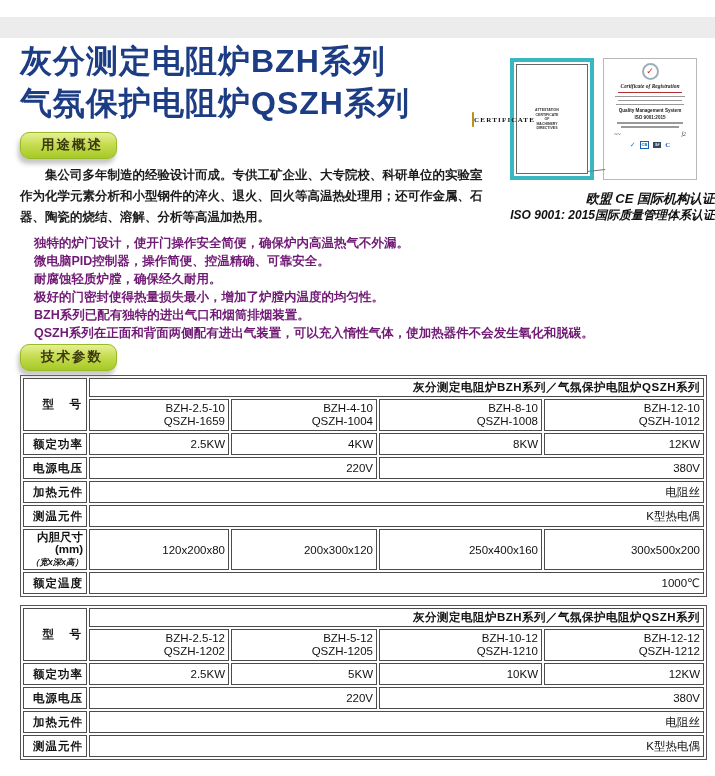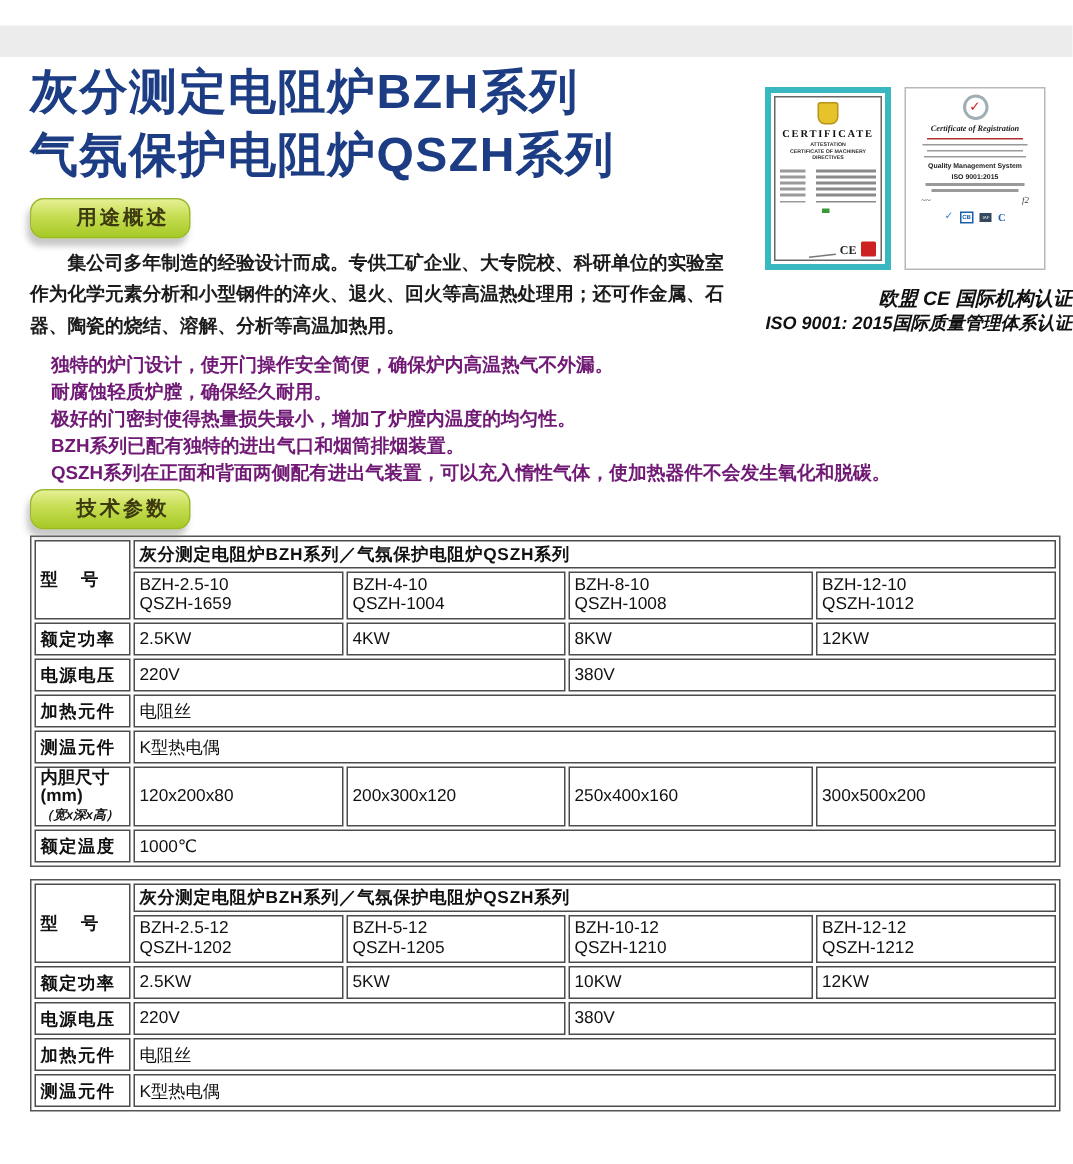--- a/index.html
+++ b/index.html
@@ -12,21 +12,21 @@
 
   
   .page-title{margin:0;font-size:32px;line-height:42px;font-weight:bold;
     color:#1c3c84;letter-spacing:1px;}
 
   
   .certs{position:absolute;top:58px;right:3px;width:202px;}
   .cert-row{display:flex;gap:9px;align-items:flex-start;}
   .cert-a{width:84px;height:122px;background:#ffffff;border:4px solid #39b8c2;box-sizing:border-box;padding:2px;}
   .cert-a-inner{border:1px solid #666;height:100%;box-sizing:border-box;padding:2px 3px;
-    display:flex;flex-direction:column;align-items:center;justify-content:center;}
+    display:flex;flex-direction:row;align-items:center;justify-content:center;}
   .gold-emblem{width:12px;height:13px;background:#e6c32b;border:1px solid #b8941a;
     border-radius:2px 2px 5px 5px;margin-top:1px;}
   .cert-a-title{font-family:"Liberation Serif","DejaVu Serif",serif;font-size:7px;font-weight:bold;
     letter-spacing:1.2px;color:#111;margin-top:2px;white-space:nowrap;}
   .cert-a-sub{font-size:3.5px;line-height:4.5px;color:#333;text-align:center;font-weight:bold;margin-top:1px;}
   .spec-rows{width:100%;margin-top:3px;}
   .spec-row{display:flex;justify-content:space-between;margin:2.6px 0;}
   .bar{height:1.5px;background:#9a9a9a;}
   .bar.lab{width:26%;}
   .bar.val{width:62%;background:#8a8a8a;}
@@ -53,36 +53,36 @@
   .mini-check{color:#2a7fd4;font-size:7px;line-height:7px;}
   .mini-cb{font-size:4px;font-weight:bold;color:#1a5fae;border:0.5px solid #1a5fae;padding:0.5px 1px;}
   .mini-iaf{width:8px;height:6px;background:#34495e;color:#fff;font-size:3px;line-height:6px;text-align:center;}
   .mini-c{color:#1a5fae;font-size:7px;font-weight:bold;font-family:"Liberation Serif",serif;}
   .cert-caption{margin-top:10px;margin-left:-25px;width:230px;text-align:right;
     font-style:italic;font-weight:bold;color:#111;white-space:nowrap;}
   .cert-caption .l1{font-size:13px;line-height:17px;}
   .cert-caption .l2{font-size:12px;line-height:17px;}
 
   
-  .badge{display:inline-block;padding:3px 13px 4px 30px;border-radius:9px;
+  .badge{display:inline-block;padding:3px 13px 4px 20px;border-radius:9px;
     background:linear-gradient(180deg,#e6f094 0%,#c6dd52 45%,#a6c926 100%);
     border:1px solid #9ab928;color:#3d3a10;font-weight:bold;font-size:13.5px;letter-spacing:2px;
     box-shadow:-2px 5px 4px rgba(130,130,130,0.45);}
   .badge-wrap{margin-top:8px;}
 
   
   .usage-para{width:472px;margin:6px 0 0 0;font-size:12.5px;font-weight:bold;line-height:21px;
     text-indent:2em;color:#1c1c1c;}
   .features{margin:6px 0 0 14px;}
   .feature-line{font-size:12.5px;font-weight:bold;line-height:18px;color:#701a75;}
 
   
   table.spec{width:687px;border-collapse:separate;border-spacing:2px;table-layout:fixed;
     background:#fdfdfd;border:1px solid #555;margin-top:4px;}
-  table.spec td{border:1px solid #4c4c4c;text-align:left;vertical-align:middle;
+  table.spec td{border:1px solid #4c4c4c;text-align:right;vertical-align:middle;
     font-size:11.5px;color:#111;padding:1px 3px;background:#ffffff;overflow:hidden;}
   td.model-col{background:#0a9f9c;color:#ffffff;font-weight:bold;font-size:13.5px;letter-spacing:2px;}
   td.main-hdr{background:#808284;color:#ffffff;font-weight:bold;font-size:12px;height:15px;letter-spacing:0.5px;}
   td.model-cell{background:#e3e4e4;height:28px;font-size:11.5px;line-height:13.5px;}
   td.row-label{background:#eef1f1;font-weight:bold;font-size:12px;letter-spacing:1px;}
   td.val{height:18px;}
   td.chamber-label{background:#eef1f1;font-weight:bold;font-size:10.5px;line-height:12px;letter-spacing:0;}
   .chamber-sub{font-size:8.5px;font-weight:bold;font-style:italic;}
   td.chamber-val{height:32px;}
 </style>
@@ -178,20 +178,21 @@
     </div>
   </div>
 
   <div class="badge-wrap">
     <span class="badge">用途概述</span>
   </div>
   <p class="usage-para">集公司多年制造的经验设计而成。专供工矿企业、大专院校、科研单位的实验室作为化学元素分析和小型钢件的淬火、退火、回火等高温热处理用；还可作金属、石器、陶瓷的烧结、溶解、分析等高温加热用。</p>
 
   <div class="features">
     <div class="feature-line">独特的炉门设计，使开门操作安全简便，确保炉内高温热气不外漏。</div>
+    <div class="feature-line">微电脑PID控制器，操作简便、控温精确、可靠安全。</div>
     <div class="feature-line">耐腐蚀轻质炉膛，确保经久耐用。</div>
     <div class="feature-line">极好的门密封使得热量损失最小，增加了炉膛内温度的均匀性。</div>
     <div class="feature-line">BZH系列已配有独特的进出气口和烟筒排烟装置。</div>
     <div class="feature-line">QSZH系列在正面和背面两侧配有进出气装置，可以充入惰性气体，使加热器件不会发生氧化和脱碳。</div>
   </div>
 
   <div class="badge-wrap" style="margin-top:2px;">
     <span class="badge">技术参数</span>
   </div>
 

